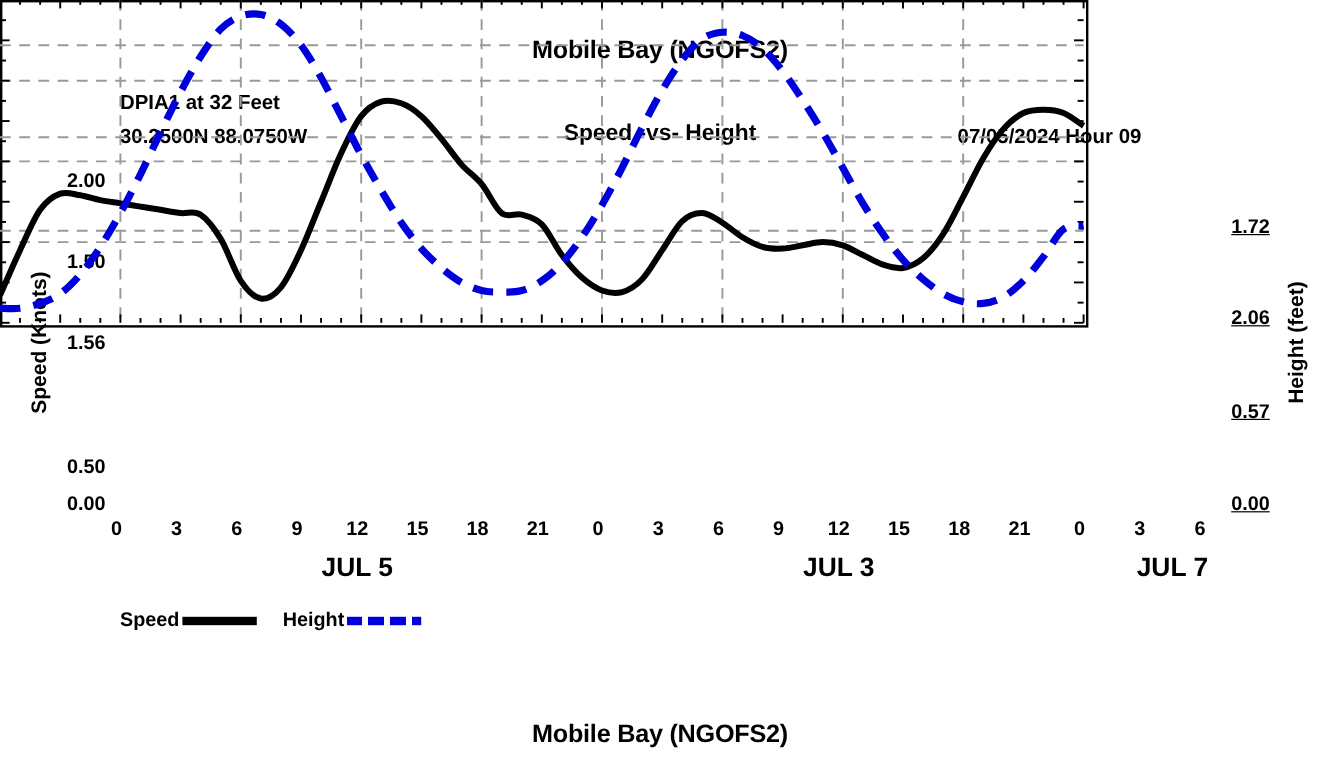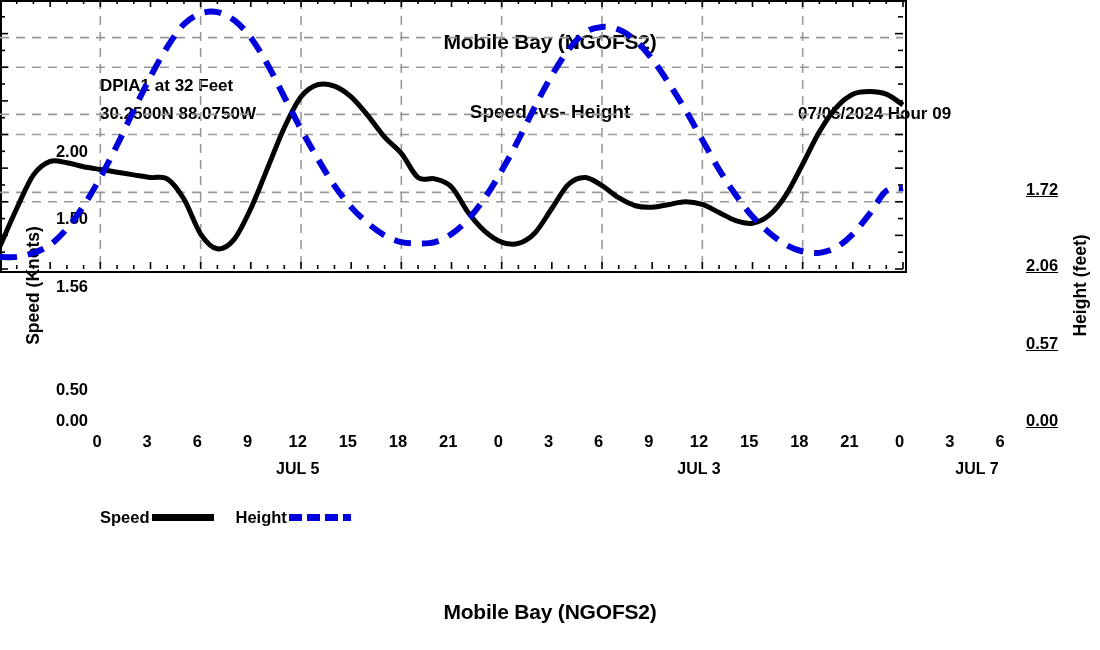--- a/index.html
+++ b/index.html
@@ -112,21 +112,21 @@
     font-weight: bold;
     text-align: center;
     white-space: nowrap;
     transform: translateX(-50%);
   }
   #xlabels { position: absolute; left: 97px; top: 432px; width: 903px; height: 24px; }
 
   .daylabel {
     position: absolute;
     top: 0;
-    font-size: 16px;
+    font-size: 22px;
     font-weight: bold;
     text-align: left;
     white-space: nowrap;
     transform: translateX(-50%);
   }
   #daylabels { position: absolute; left: 97px; top: 460px; width: 903px; height: 24px; }
 
   #xtitle {
     left: 97px; top: 485px;
     width: 903px;

